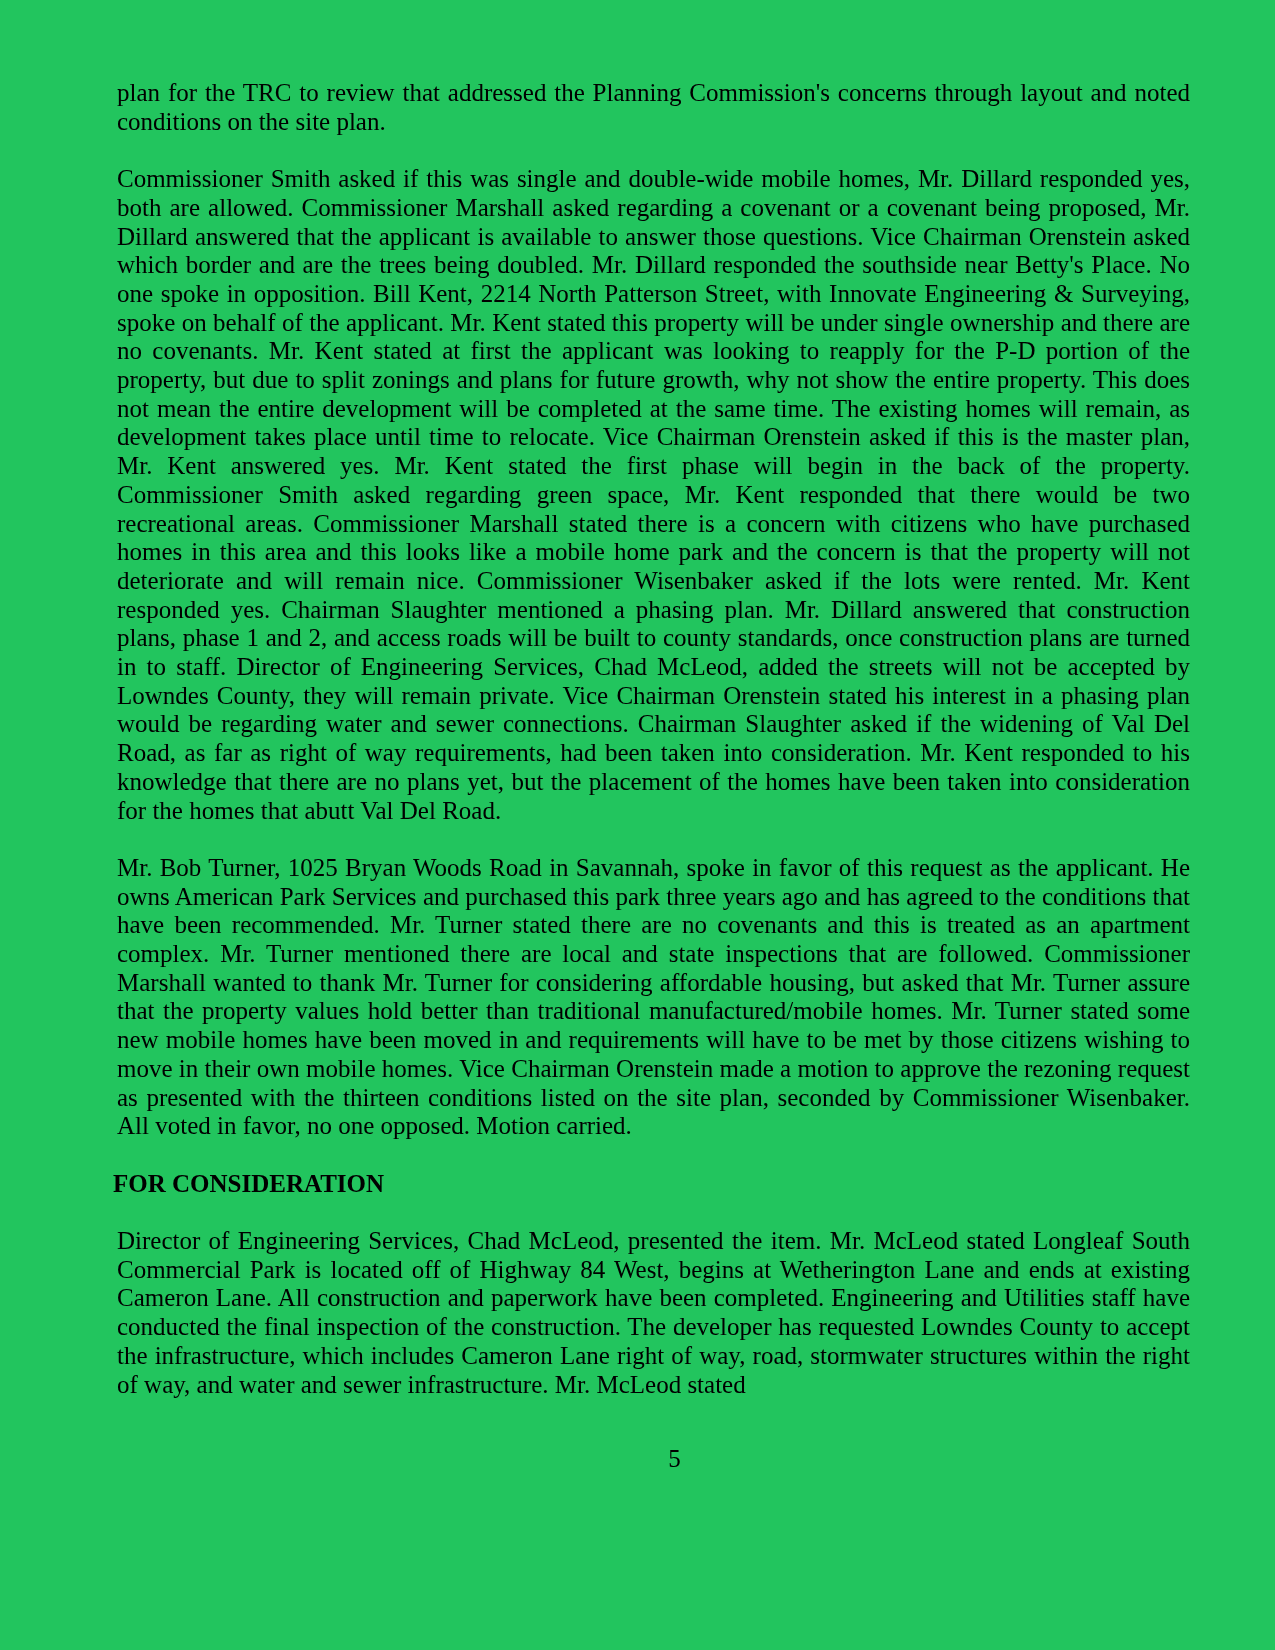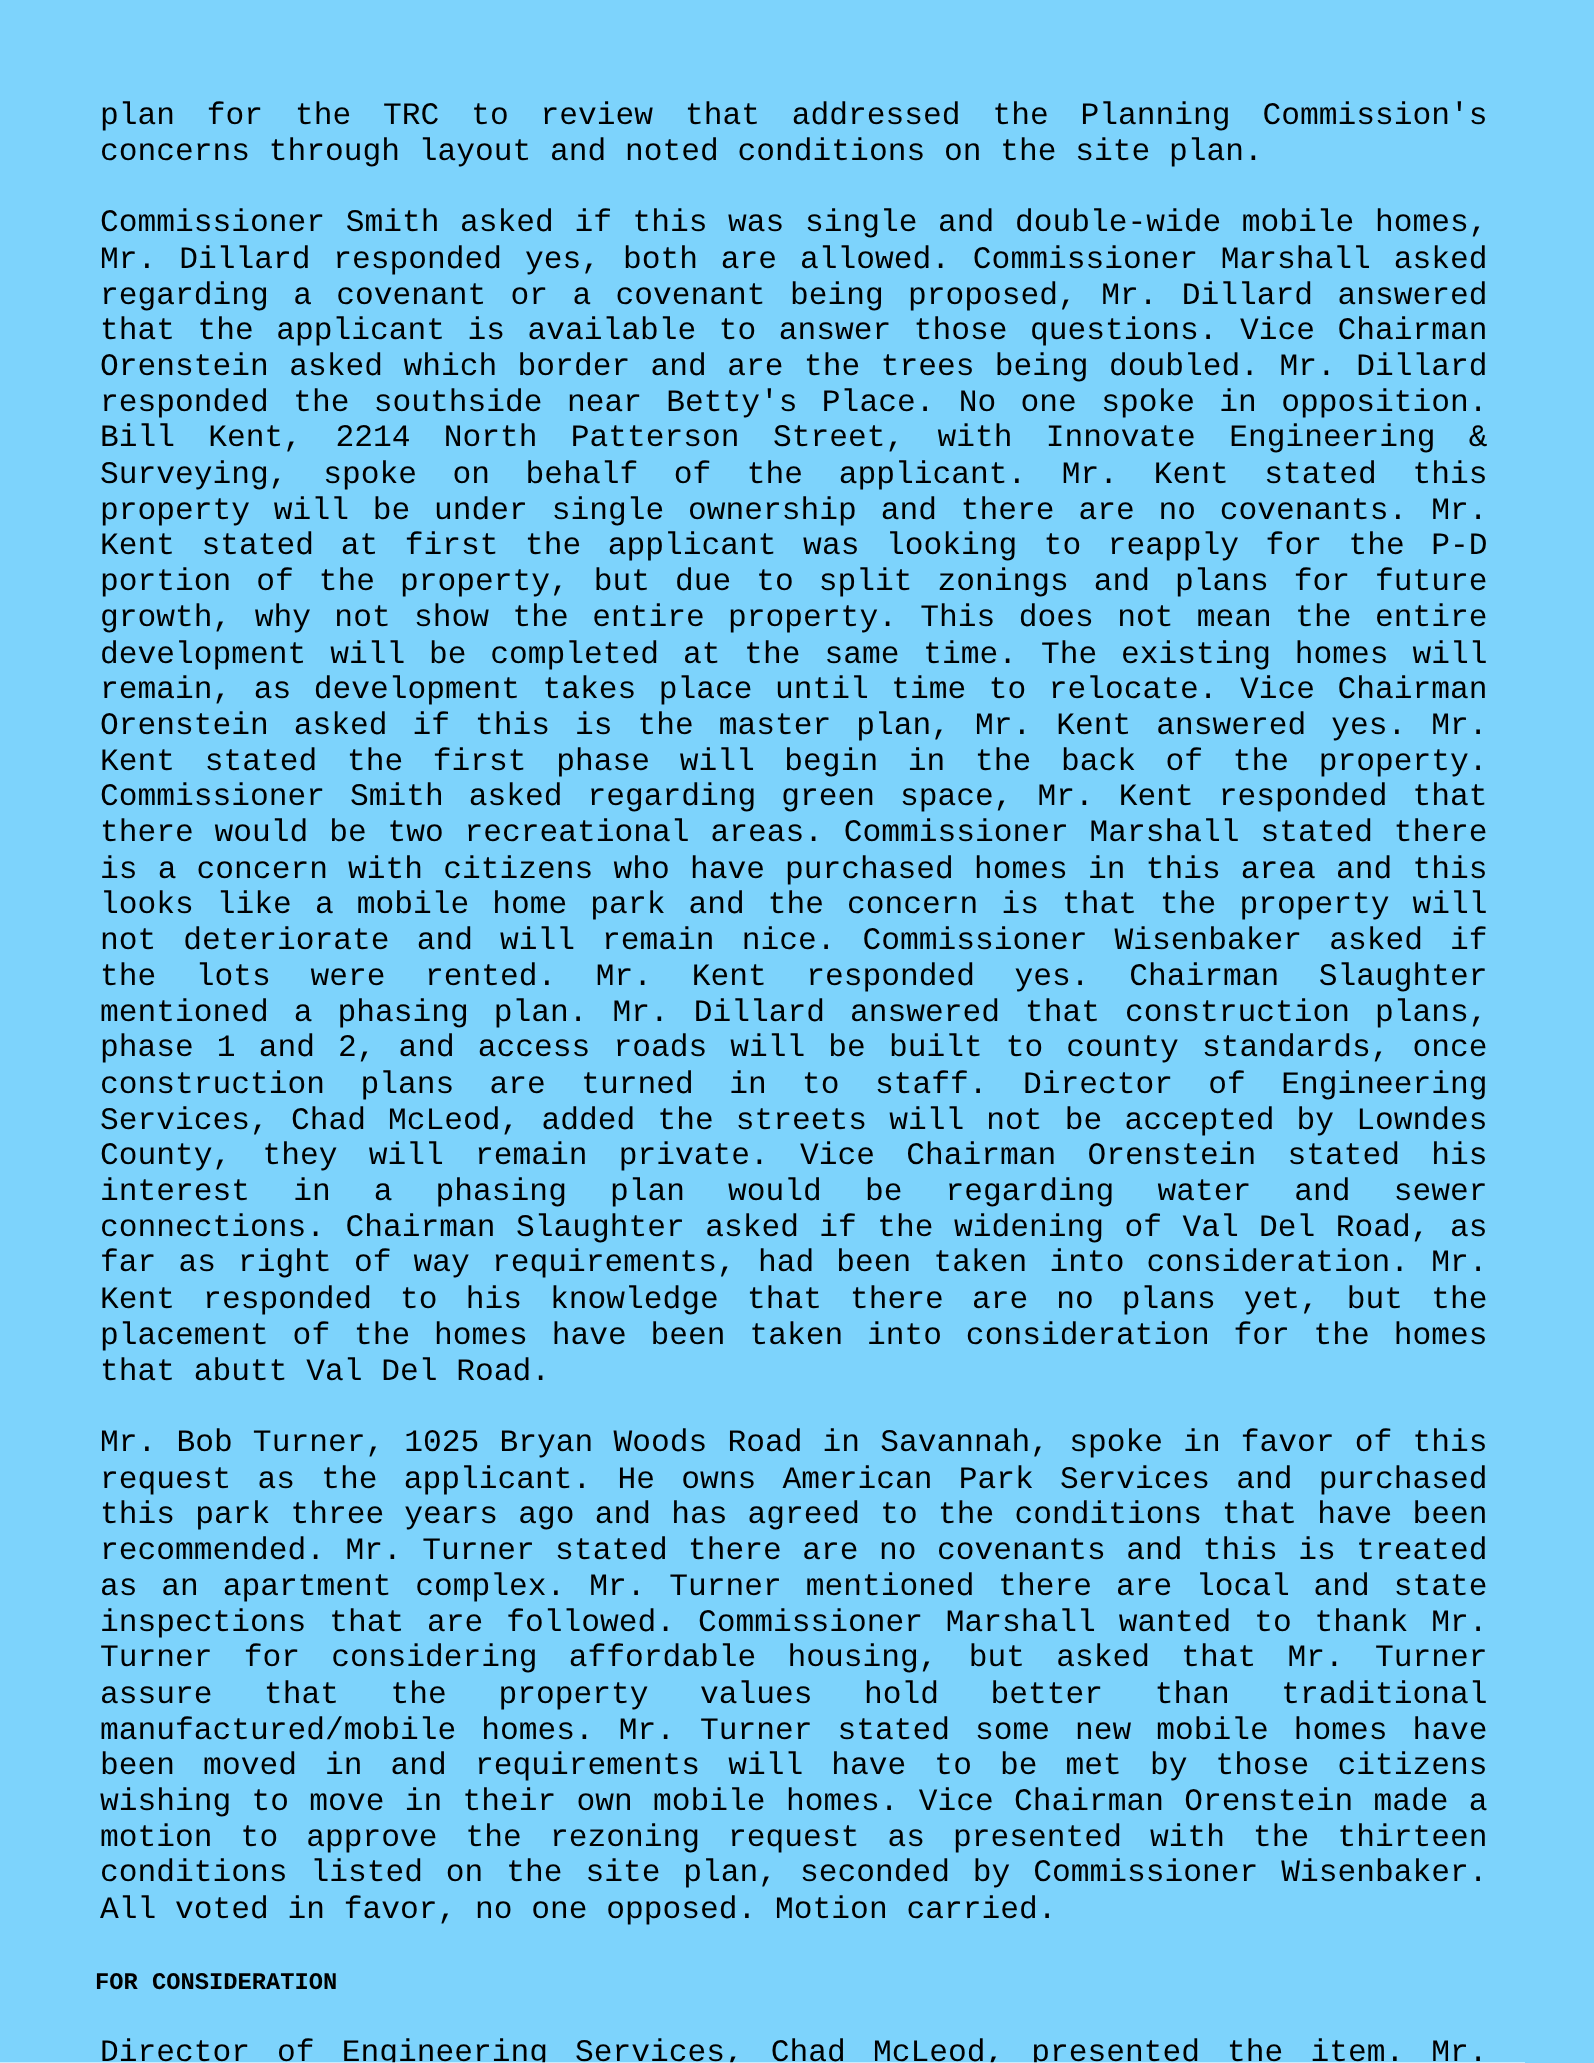--- a/index.html
+++ b/index.html
@@ -4,39 +4,40 @@
 <style>
   html, body {
     margin: 0;
     padding: 0;
     background: #ffffff;
   }
   .page {
     position: relative;
     width: 1275px;
     height: 1650px;
-    background: #7dd3fc;
+    background: #22c55e;
     color: #000000;
-    font-family: Liberation Mono, monospace;
+    font-family: Liberation Serif, serif;
     font-size: 25px;
     line-height: 28.7px;
     box-sizing: border-box;
     overflow: hidden;
+    padding-left: 37px;
   }
   .content {
     padding: 79px 85px 0 76px;
   }
   .content p {
     margin: 0 0 28.7px 4px;
     text-align: justify;
     hyphens: none;
     -webkit-hyphens: none;
   }
   .section-heading {
-    font-size: 19px;
+    font-size: 25px;
     font-weight: bold;
     margin: 0 0 28.7px 0;
     text-align: left;
   }
   .item-heading {
     font-size: 25px;
     font-weight: bold;
     margin: 0 0 0 4px;
     text-align: left;
   }

